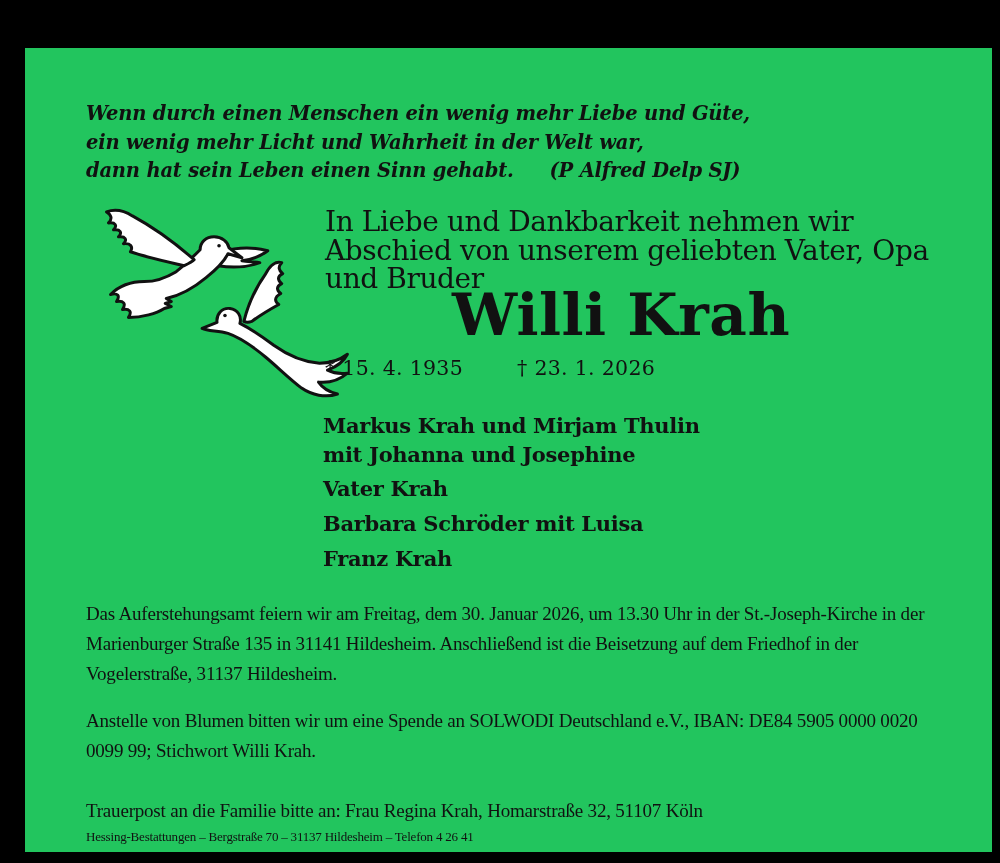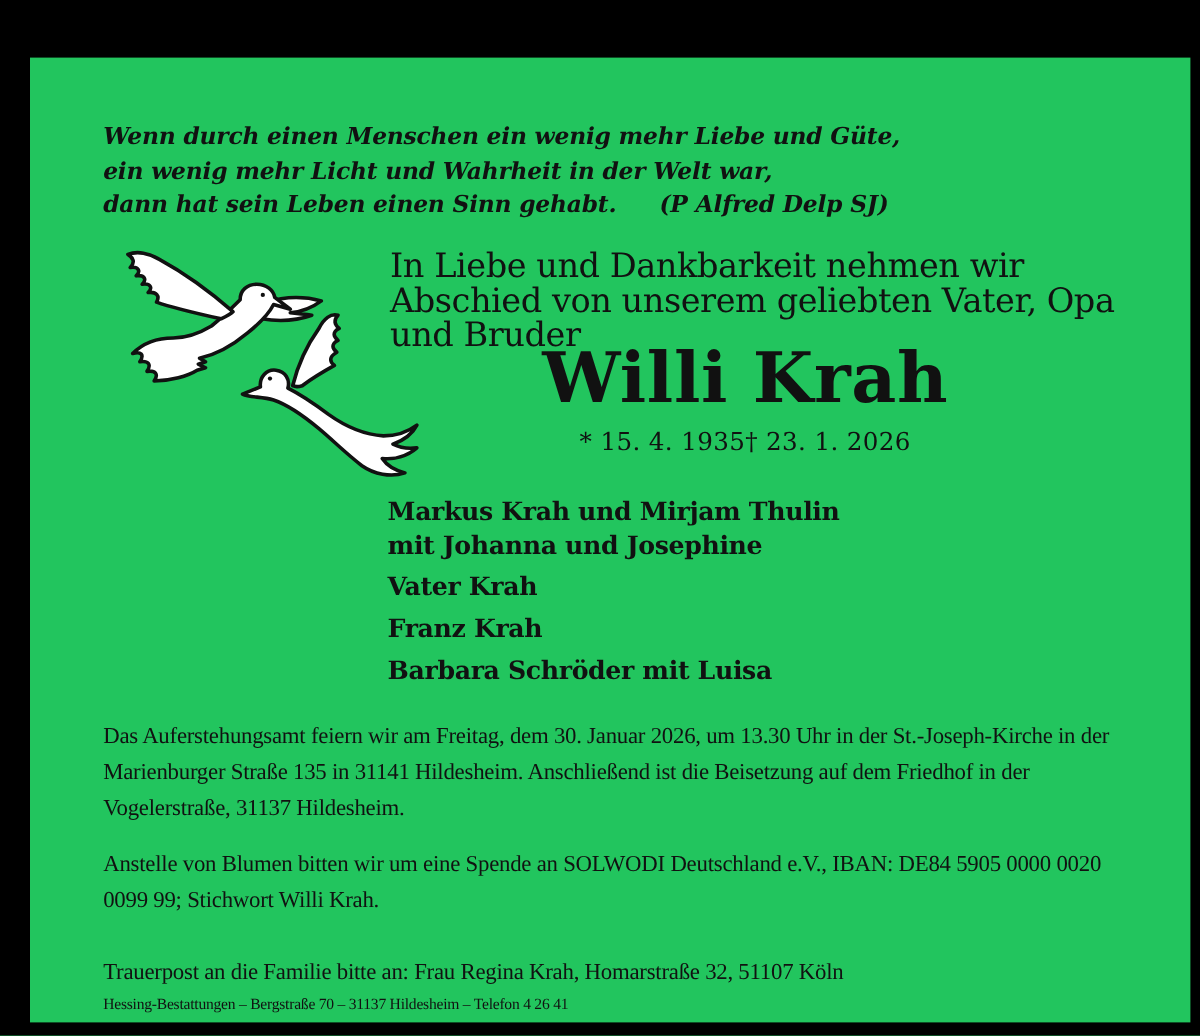--- a/index.html
+++ b/index.html
@@ -45,21 +45,21 @@
     font-size: 58px;
     font-weight: 700;
     line-height: 1.1;
     letter-spacing: 0.5px;
     white-space: nowrap;
   }
 
   .dates {
     left: 300px; top: 308px; width: 592px;
     display: flex;
-    justify-content: center;
+    gap: 54px;
     font-size: 20.5px;
     letter-spacing: 0.3px;
   }
 
   .mourners {
     left: 298px; top: 363px; width: 480px;
     font-weight: 700;
     font-size: 21px;
     line-height: 29px;
     letter-spacing: -0.3px;
@@ -129,24 +129,24 @@
 
   <div class="abs mourners">
     <div class="mourner-entry">
       <div>Markus Krah und Mirjam Thulin</div>
       <div>mit Johanna und Josephine</div>
     </div>
     <div class="mourner-entry">
       <div>Vater Krah</div>
     </div>
     <div class="mourner-entry">
-      <div>Franz Krah</div>
+      <div>Barbara Schröder mit Luisa</div>
     </div>
     <div class="mourner-entry">
-      <div>Barbara Schröder mit Luisa</div>
+      <div>Franz Krah</div>
     </div>
   </div>
 
   <div class="abs body-text service-info">Das Auferstehungsamt feiern wir am Freitag, dem 30. Januar 2026, um 13.30 Uhr in der St.-Joseph-Kirche in der Marienburger Straße 135 in 31141 Hildesheim. Anschließend ist die Beisetzung auf dem Friedhof in der Vogelerstraße, 31137 Hildesheim.</div>
 
   <div class="abs body-text donation-info">Anstelle von Blumen bitten wir um eine Spende an SOLWODI Deutschland e.V., IBAN: DE84 5905 0000 0020 0099 99; Stichwort Willi Krah.</div>
 
   <div class="abs body-text condolence-info">Trauerpost an die Familie bitte an: Frau Regina Krah, Homarstraße 32, 51107 Köln</div>
 
   <div class="abs body-text funeral-home">Hessing-Bestattungen – Bergstraße 70 – 31137 Hildesheim – Telefon 4 26 41</div>

